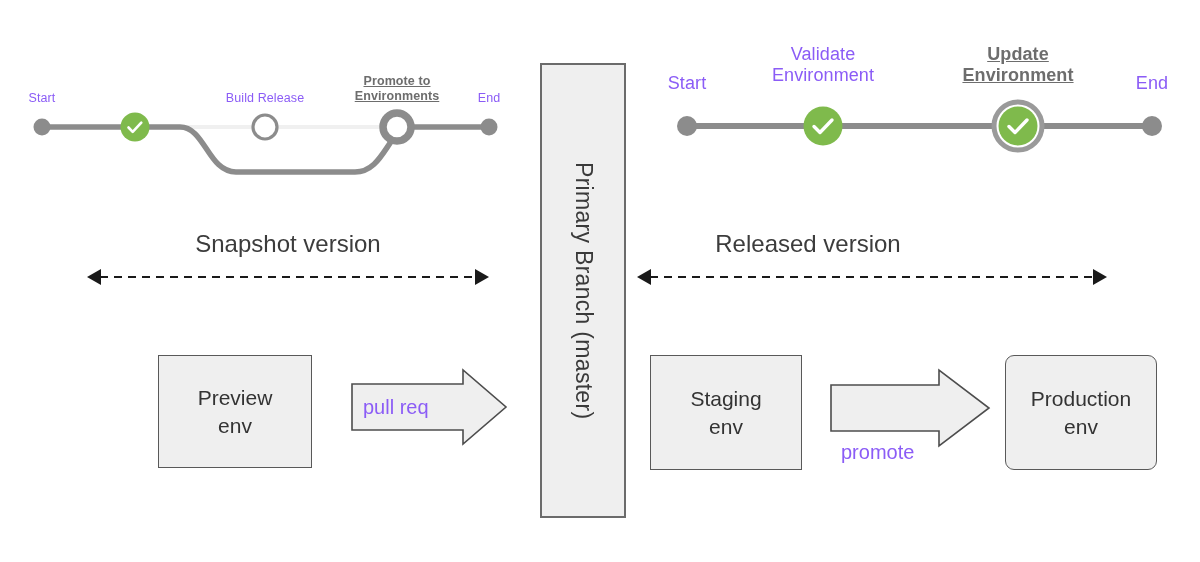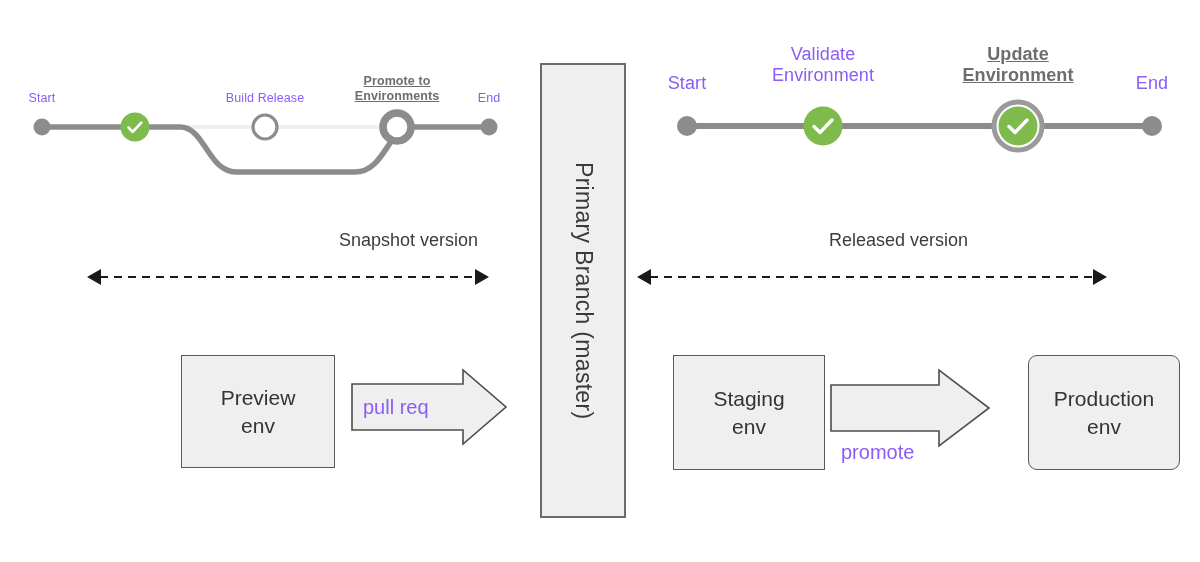--- a/index.html
+++ b/index.html
@@ -39,21 +39,20 @@
     background: #efefef;
     border: 1.6px solid #595959;
     display: flex;
     align-items: center;
     justify-content: center;
     text-align: center;
     color: #333333;
     font-size: 21px;
     line-height: 1.3;
     white-space: pre-line;
-    margin-left: 23px;
   }
 
   
   #master-box {
     left: 540px; top: 63px;
     width: 82px; height: 451px;
     background: #efefef;
     border: 2px solid #6b6b6b;
     display: flex;
     align-items: center;
@@ -64,22 +63,22 @@
     text-orientation: mixed;
     font-size: 23px;
     color: #3a3a3a;
     letter-spacing: .3px;
     white-space: nowrap;
   }
 
   
   .section-caption {
     position: absolute;
-    text-align: right;
-    font-size: 18px;
+    text-align: center;
+    font-size: 24px;
     color: #3c3c3c;
     white-space: nowrap;
   }
 
   
   .blockarrow-label {
     position: absolute;
     font-size: 20px;
     color: #8b5cf6;
     white-space: nowrap;

